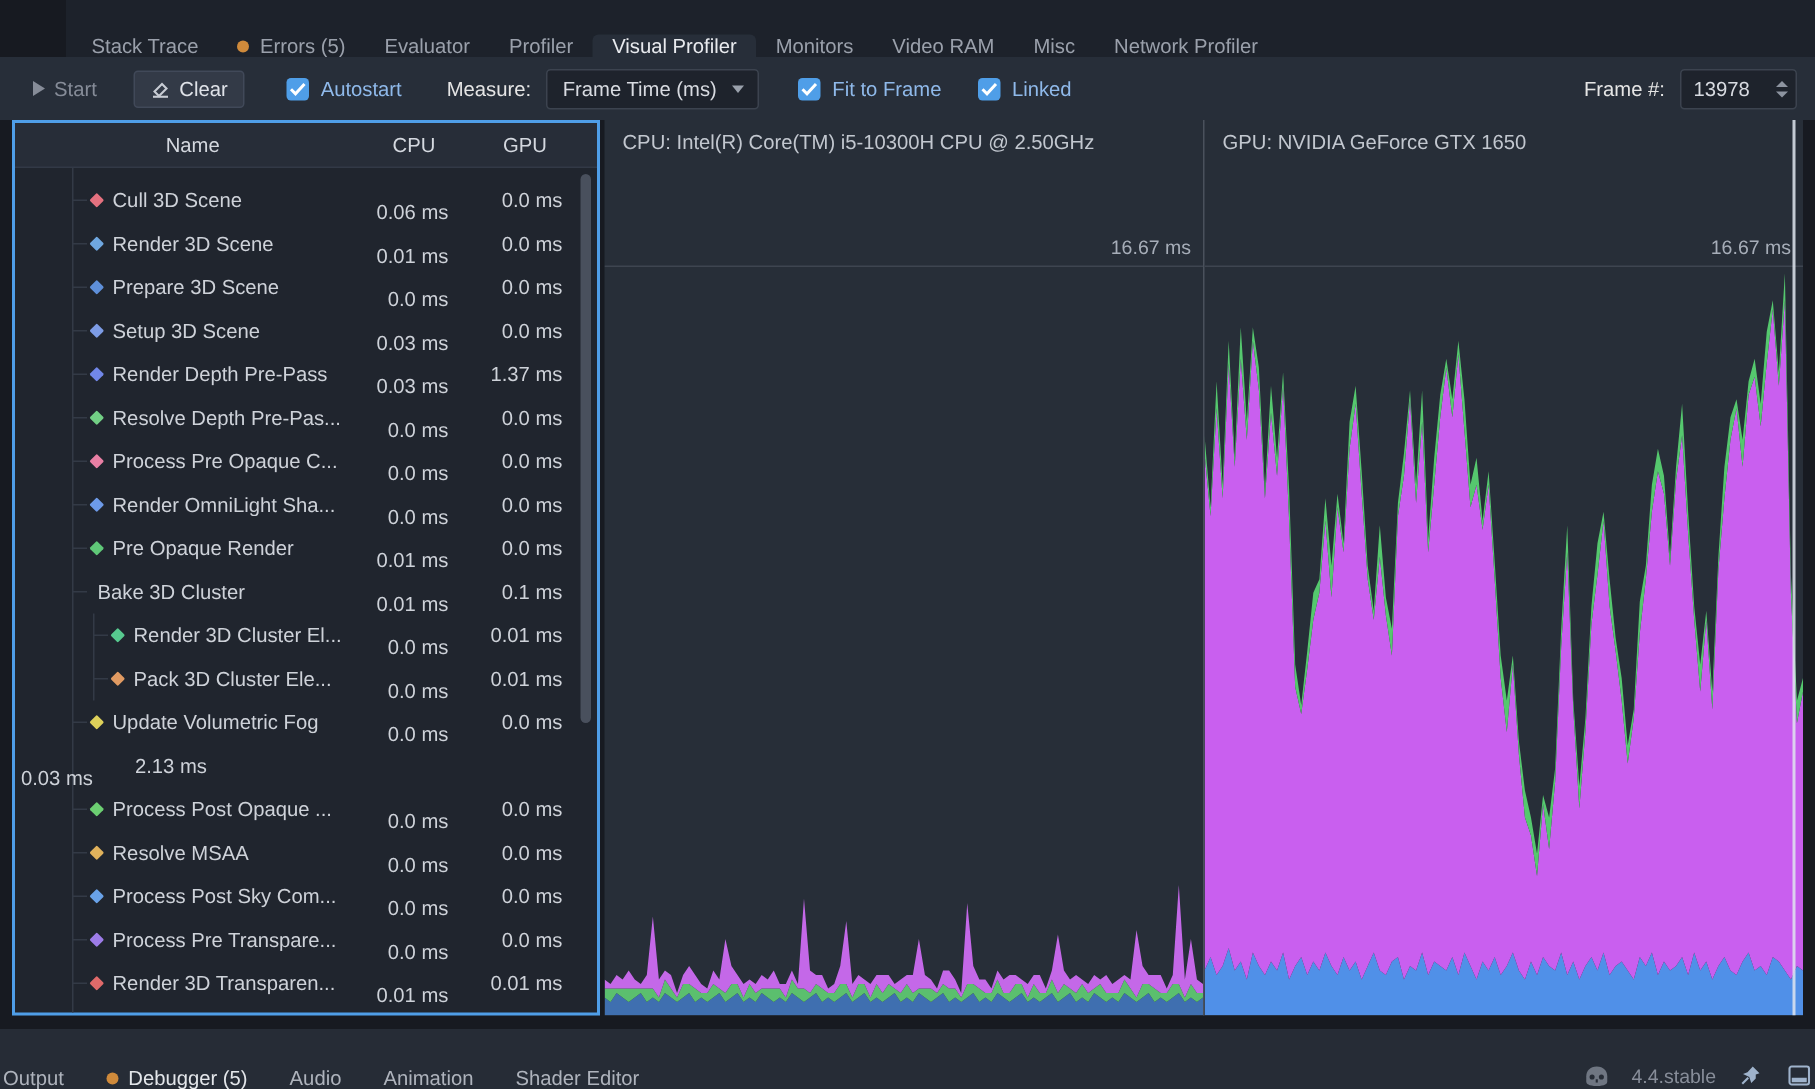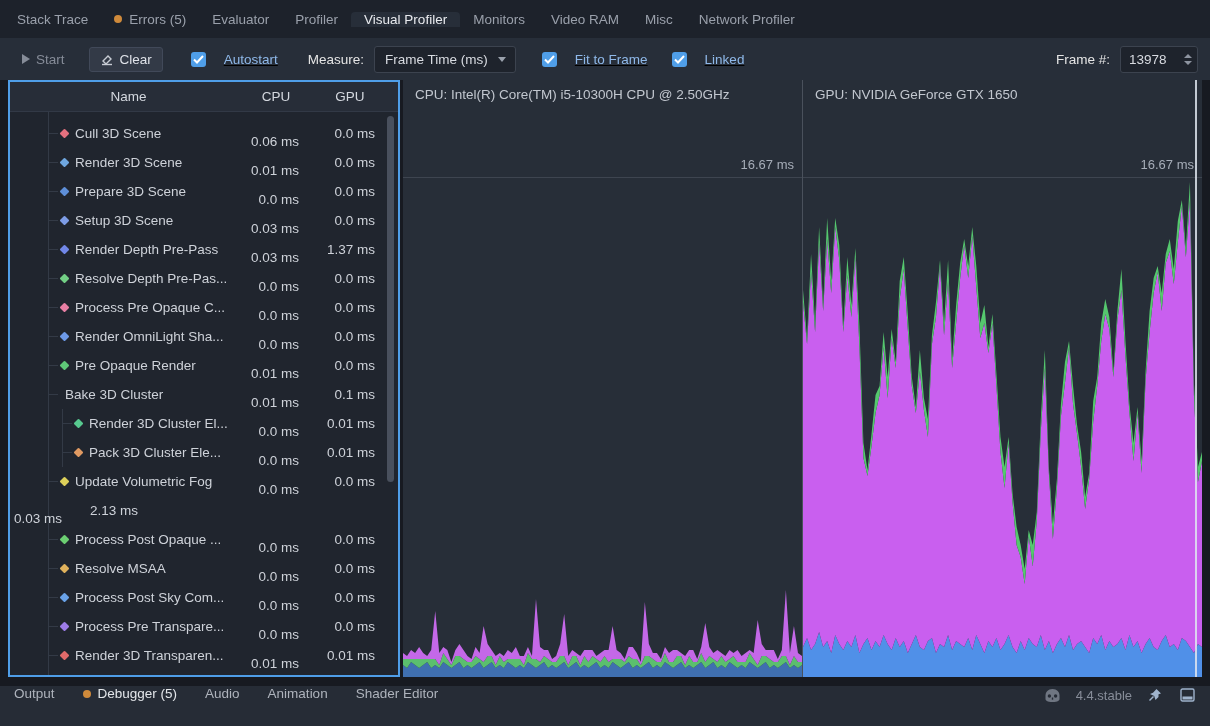--- a/index.html
+++ b/index.html
@@ -1,33 +1,33 @@
 <!DOCTYPE html>
 <html style="--accent: #4f9ee8; --focus: #4f9ee8; --warn: #cf8a3b;"><head>
 <meta charset="utf-8">
 <style>
   * { box-sizing: border-box; }
   html,body { margin:0; padding:0; width:1210px; height:726px; overflow:hidden;
     background:#171a21; font-family:"Liberation Sans", sans-serif; }
   .app { display:flex; flex-direction:column; width:1210px; height:726px; }
 
   
-  .tabbar { height:38px; background:#1d222b; display:flex; align-items:center; padding-left:4px; flex:0 0 auto; }
+  .tabbar { height:38px; background:#1d222b; display:flex; align-items:flex-end; padding-left:4px; flex:0 0 auto;margin-left:44px; }
   .tab { display:flex; align-items:center; gap:7px; padding:0 13px; font-size:13.5px; color:#9aa0ab;
     cursor:default; border-radius:4px 4px 0 0; }
   .tab.active { background:#272e39; color:#e8eaee; }
   .tab .dot { width:8px; height:8px; border-radius:50%; background:var(--warn,#cf8a3b); }
 
   
   .toolbar { height:42px; background:#272e39; display:flex; align-items:center; padding:4px 12px; flex:0 0 auto; }
   .tb-btn { display:flex; align-items:center; gap:6px; font-size:13.5px; color:#dfe2e8; padding:4px 10px; border-radius:3px; }
   .tb-btn.disabled { color:#81879200; color:#868c98; }
   .tb-btn.raised { background:#333a47; border:1px solid #414959; margin-left:14px; }
   .play-tri { width:0; height:0; border-left:8px solid #868c98; border-top:5px solid transparent; border-bottom:5px solid transparent; }
-  .check-item { display:flex; align-items:flex-start; gap:18px; margin-left:28px;text-decoration:underline; }
+  .check-item { display:flex; align-items:flex-start; gap:8px; margin-left:28px; }
   .cb { width:15px; height:15px; border-radius:3px; background:var(--accent,#4f9ee8); display:flex; align-items:center; justify-content:center; }
   .cb svg { display:block; }
   .cb-label { font-size:13.5px; color:#8fb9ea; }
   .tb-label { font-size:13.5px; color:#e5e5e5; margin-left:30px; }
   .dropdown { display:flex; align-items:center; gap:10px; margin-left:10px; background:#1e232c; border:1px solid #3c434f;
     border-radius:3px; height:27px; padding:0 9px 0 10px; font-size:13.5px; color:#d8dbe1; }
   .chev { width:0; height:0; border-top:5px solid #9aa1ac; border-left:4px solid transparent; border-right:4px solid transparent; }
   .tb-right { margin-left:auto; display:flex; align-items:center; gap:10px; }
   .spin { display:flex; align-items:center; background:#1e232c; border:1px solid #3c434f; border-radius:3px; height:27px; width:78px; }
   .spin input { background:transparent; border:none; outline:none; color:#d8dbe1; font-size:13.5px;
@@ -63,21 +63,21 @@
   .charts { flex:1 1 auto; display:flex; height:597px; background:#272e38; position:relative; min-width:0; }
   .chart-panel { flex:1 1 0; position:relative; overflow:hidden; }
   .chart-panel + .chart-panel { border-left:1px solid #4a515c; }
   .chart-title { position:absolute; top:7px; left:12px; font-size:13.5px; color:#c2c7cf; z-index:3; }
   .scale-label { position:absolute; top:77px; right:8px; font-size:13px; color:#a6adb8; z-index:1; }
   .gridline { position:absolute; top:97px; left:0; right:0; height:1px; background:#3e4550; z-index:0; }
   .chart-svg { position:absolute; left:0; right:0; bottom:0; width:100%; height:500px; z-index:2; }
   .frame-cursor { position:absolute; right:5px; top:0; bottom:0; width:2px; background:#dfe5ee; opacity:.85; z-index:4; }
 
   
-  .bottombar { height:40px; background:#262c36; display:flex; align-items:flex-start; padding:0 14px; flex:0 0 auto; }
+  .bottombar { height:40px; background:#262c36; display:flex; align-items:flex-end; padding:0 2px; flex:0 0 auto; }
   .bitem { display:flex; align-items:center; gap:7px; font-size:13.5px; color:#aeb3bc; margin-right:28px; }
   .bitem.active { color:#e3e6ea; }
   .bitem .dot { width:8px; height:8px; border-radius:50%; background:var(--warn,#cf8a3b); }
   .b-right { margin-left:auto; display:flex; align-items:center; gap:14px; }
   .version { font-size:13px; color:#878d99; }
   .b-icon { display:flex; align-items:center; justify-content:center; width:18px; height:18px; }
 </style>
 </head>
 <body>
 

